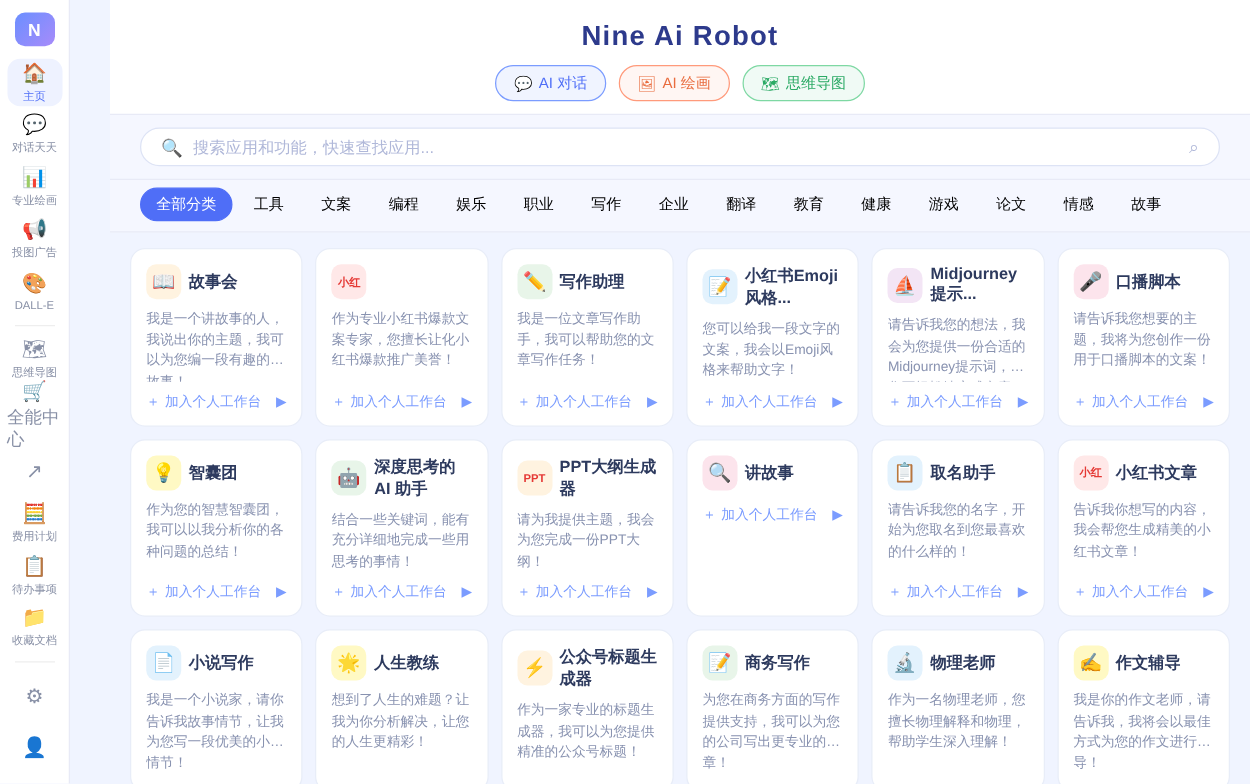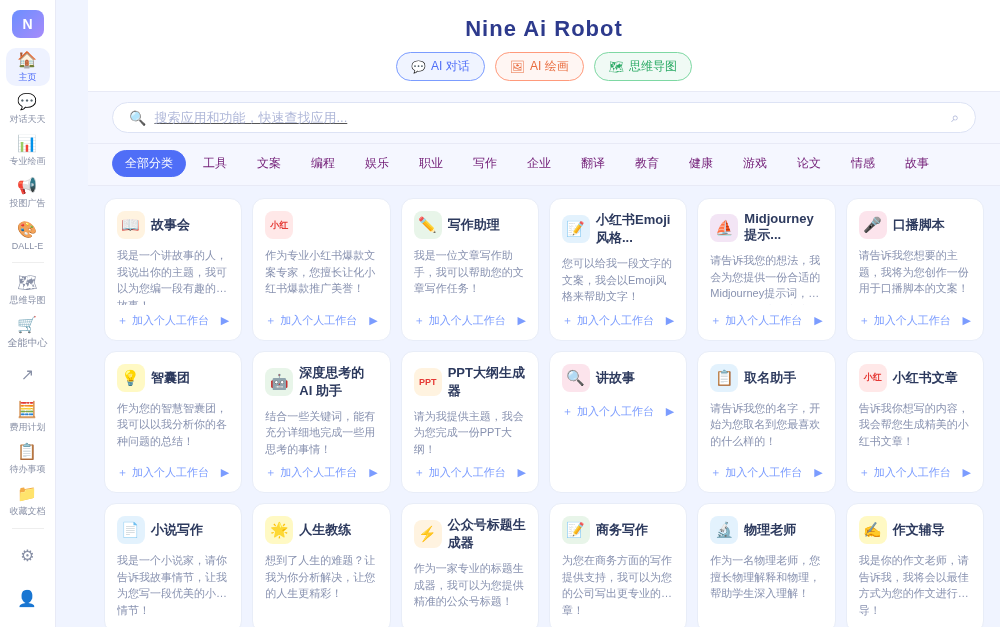--- a/index.html
+++ b/index.html
@@ -68,34 +68,34 @@
       background: #f5f7ff;
       padding: 10px 24px;
       display: flex; align-items: center;
       border-bottom: 1px solid #e8eaf6;
     }
     .search-input-wrap {
       flex: 1; display: flex; align-items: center;
       background: #fff; border: 1px solid #dde3f5;
       border-radius: 22px; padding: 6px 16px; gap: 8px;
     }
-    .search-input { flex: 1; border: none; outline: none; font-size: 13px; color: #555; background: transparent; text-decoration: underline; }
+    .search-input { flex: 1; border: none; outline: none; font-size: 13px; color: #555; background: transparent; }
     .search-input::placeholder { color: #b0b8d9; }
 
     
     .category-bar {
       background: #f5f7ff;
       padding: 6px 24px 8px;
       display: flex; gap: 4px; flex-wrap: nowrap; overflow-x: auto;
       border-bottom: 1px solid #e8eaf6;
     }
     .category-bar::-webkit-scrollbar { display: none; }
     .cat-tab {
       padding: 4px 12px; border-radius: 16px; font-size: 12px;
-      cursor: pointer; white-space: nowrap; color: #701a75;
+      cursor: pointer; white-space: nowrap; color: #000000;
       border: 1px solid transparent;
     }
     .cat-tab.active { background: #4f6ef7; color: #fff; border-color: #4f6ef7; }
 
     
     .cards-container {
       flex: 1; overflow-y: auto; padding: 12px 16px;
       background: #f0f4ff;
     }
     .cards-container::-webkit-scrollbar { width: 4px; }
@@ -152,21 +152,21 @@
     <span class="icon">🎨</span>
     <span style="font-size:9px">DALL-E</span>
   </div>
   <div class="sidebar-divider"></div>
   <div class="sidebar-item">
     <span class="icon">🗺</span>
     <span style="font-size:9px">思维导图</span>
   </div>
   <div class="sidebar-item">
     <span class="icon">🛒</span>
-    <span style="font-size:10px">全能中心</span>
+    <span style="font-size:14px">全能中心</span>
   </div>
   <div class="sidebar-item">
     <span class="icon">↗</span>
   </div>
   <div class="sidebar-item">
     <span class="icon">🧮</span>
     <span style="font-size:9px">费用计划</span>
   </div>
   <div class="sidebar-item">
     <span class="icon">📋</span>

